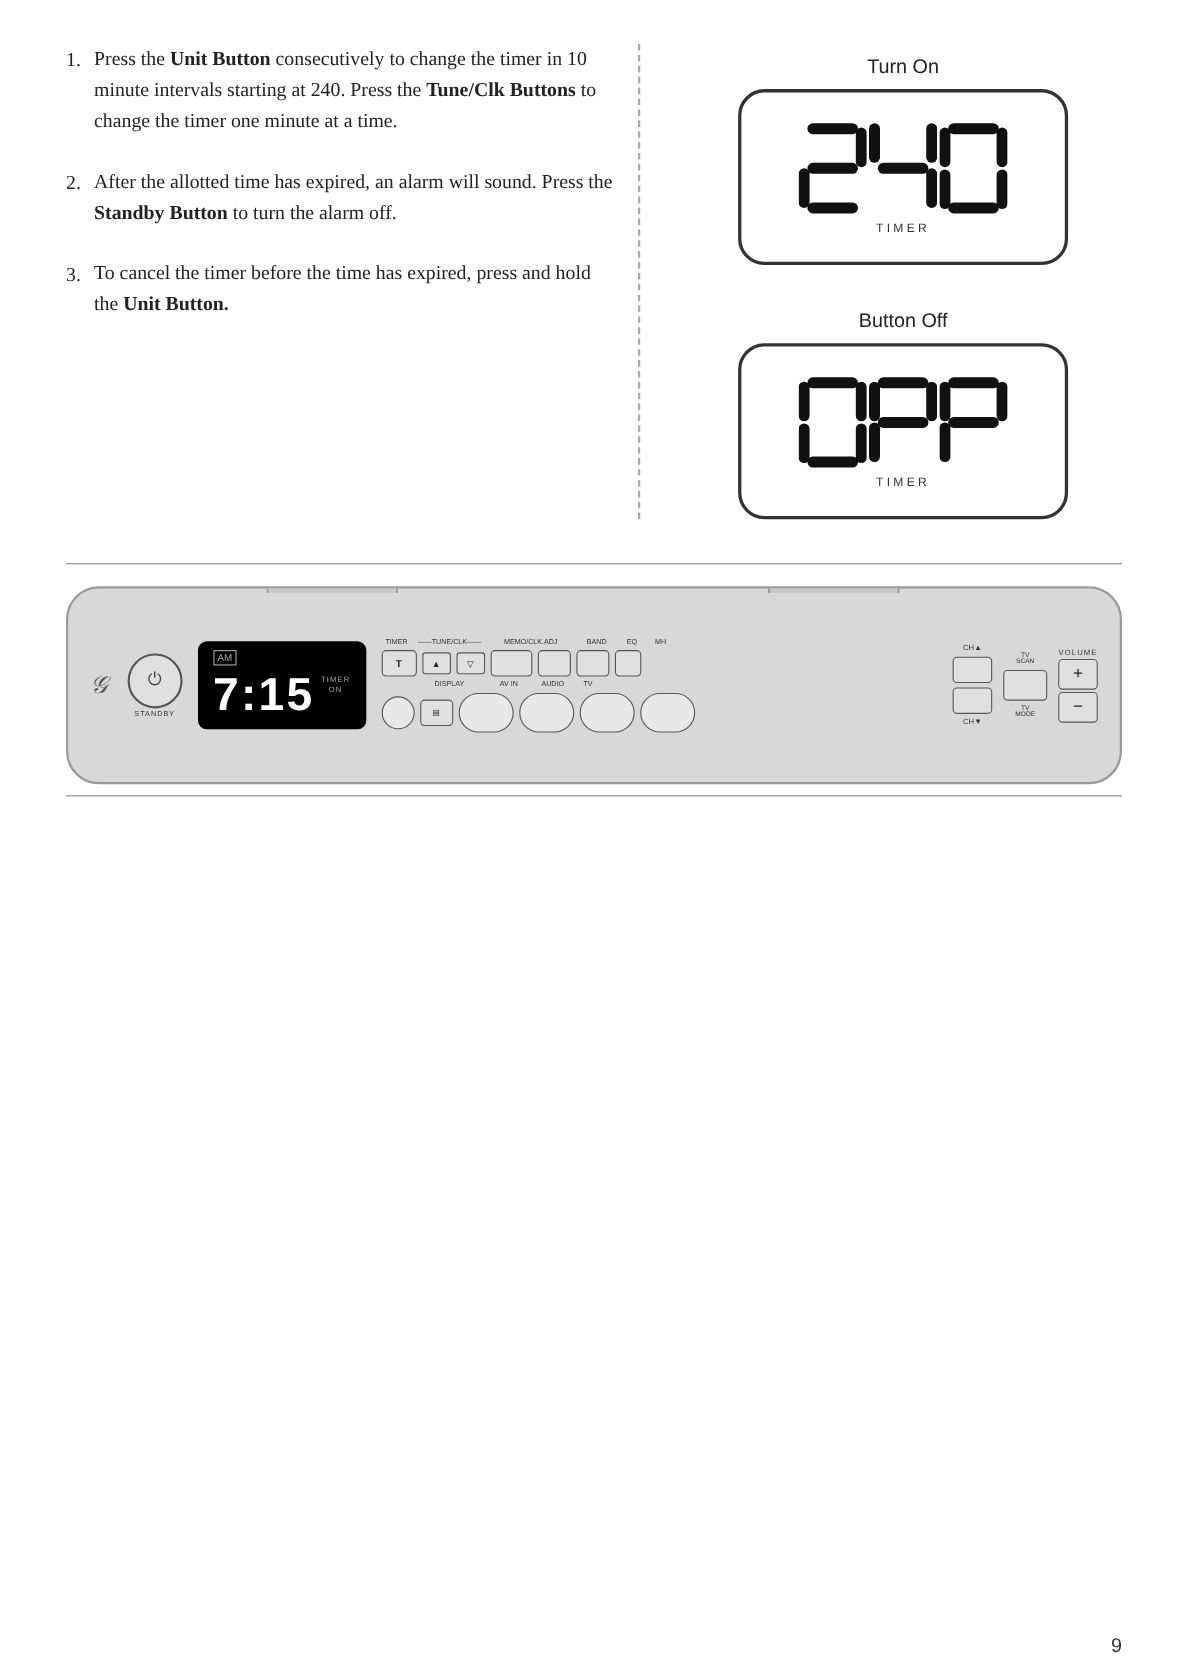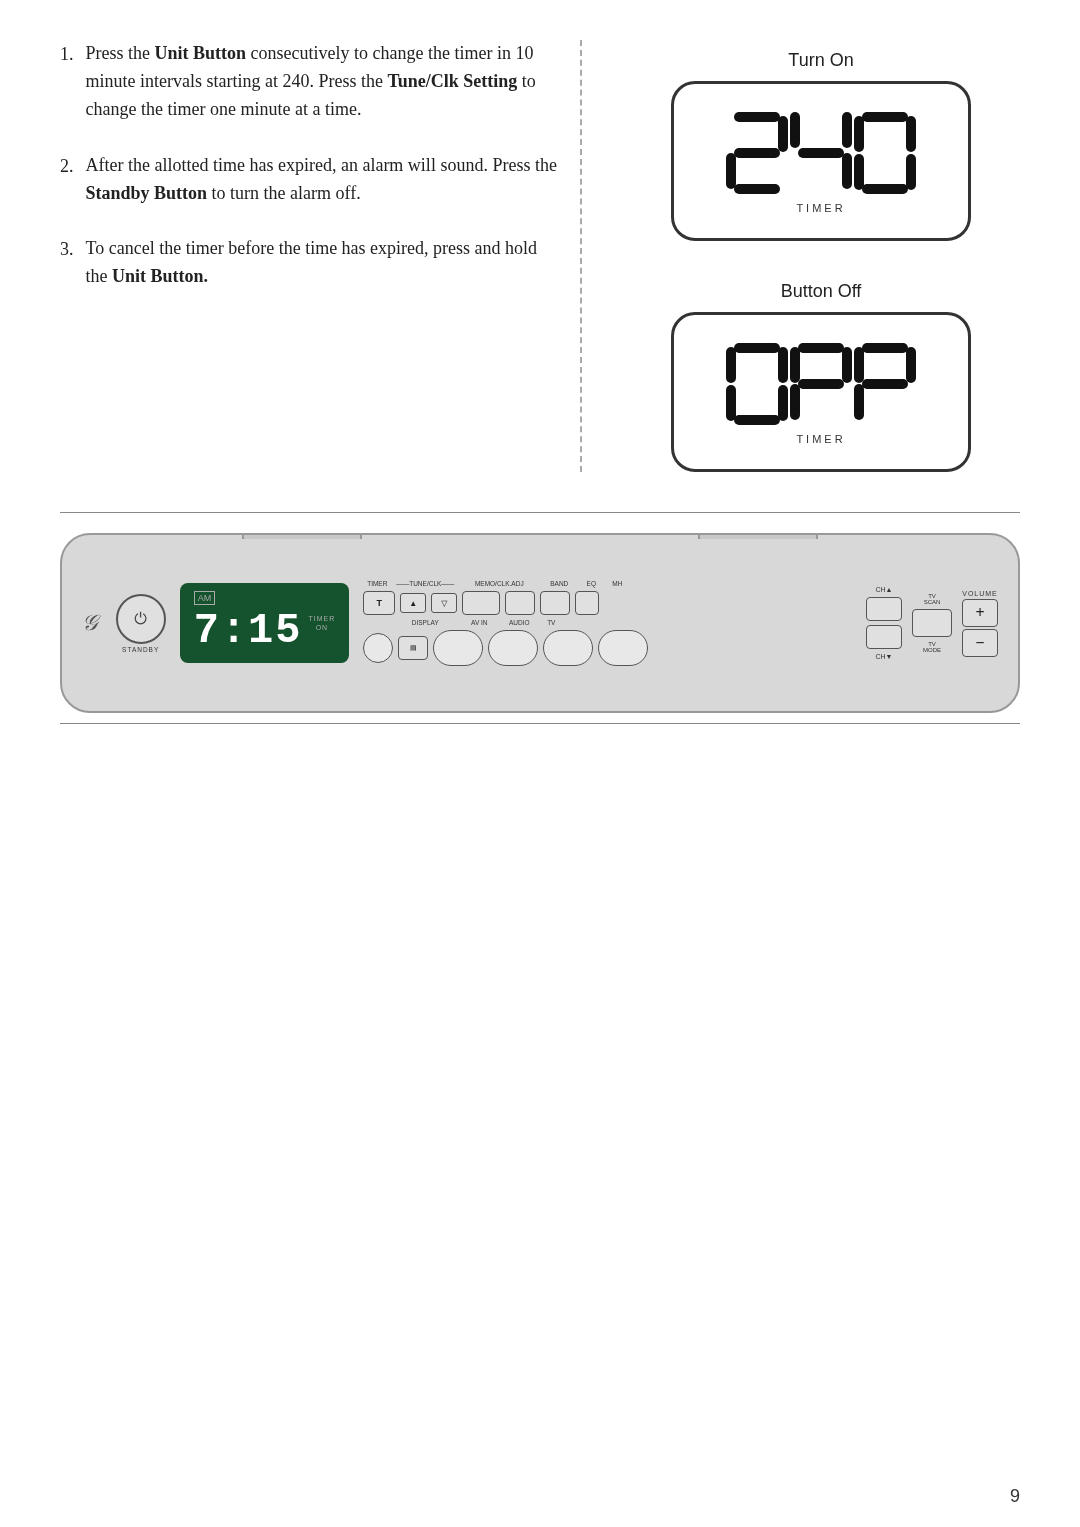--- a/index.html
+++ b/index.html
@@ -192,42 +192,42 @@
     }
 
     .standby-area {
       display: flex;
       flex-direction: column;
       align-items: center;
     }
 
     
     .clock-display-area {
-      background: #14532d;
+      background: #000000;
       border-radius: 8px;
       padding: 8px 14px;
       display: flex;
       align-items: center;
       gap: 6px;
       height: 80px;
       flex-shrink: 0;
     }
 
     .am-badge {
       font-size: 9px;
       color: #aaa;
       font-family: Arial, sans-serif;
       border: 1px solid #aaa;
       padding: 1px 3px;
     }
 
     .clock-time {
       font-size: 42px;
       color: #fff;
-      font-family: Liberation Mono, monospace;
+      font-family: Liberation Sans, sans-serif;
       font-weight: bold;
       letter-spacing: 2px;
     }
 
     .timer-on-label {
       font-size: 7px;
       color: #aaa;
       font-family: Arial, sans-serif;
       text-align: center;
       line-height: 1.3;
@@ -353,21 +353,21 @@
 
 
   <div class="main-content">
 
     <div class="instructions-col">
       <ol class="instruction-list">
 
         <li class="instruction-item">
           <span class="instruction-num">1.</span>
           <span class="instruction-text">
-            Press the <strong>Unit Button</strong> consecutively to change the timer in 10 minute intervals starting at 240.  Press the <strong>Tune/Clk Setting</strong> to change the timer one minute at a time.
+            Press the <strong>Unit Button</strong> consecutively to change the timer in 10 minute intervals starting at 240.  Press the <strong>Tune/Clk Buttons</strong> to change the timer one minute at a time.
           </span>
         </li>
 
         <li class="instruction-item">
           <span class="instruction-num">2.</span>
           <span class="instruction-text">
             After the allotted time has expired, an alarm will sound.  Press the <strong>Standby Button</strong> to turn the alarm off.
           </span>
         </li>
 

